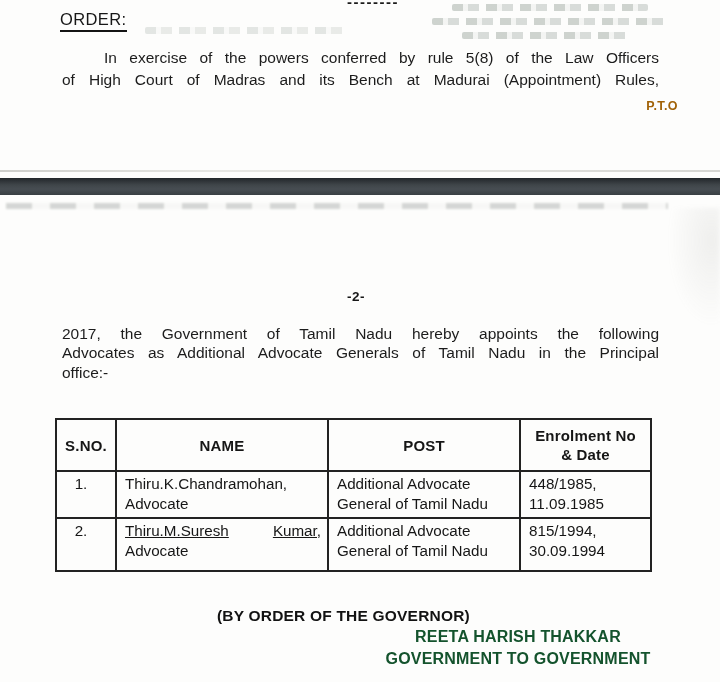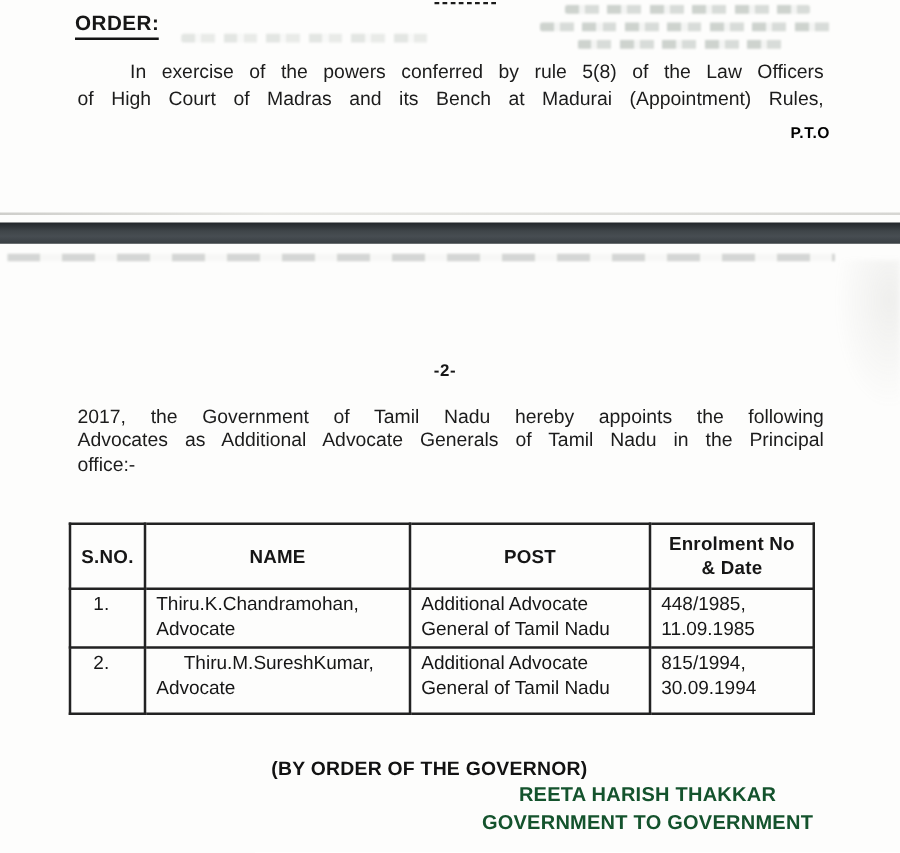--- a/index.html
+++ b/index.html
@@ -6,31 +6,31 @@
   .doc{
     position:relative;width:720px;height:682px;overflow:hidden;
     background:#fdfdfc;color:#171717;
     font-family:"Liberation Sans","DejaVu Sans",sans-serif;
   }
   
   .top-dashes{
     position:absolute;top:-7px;left:347px;
     font-size:15px;font-weight:bold;letter-spacing:1.5px;color:#1b1b1b;
   }
-  .order-heading{position:absolute;top:10px;left:60px;font-size:16.5px;font-weight:bold;letter-spacing:.4px;}
+  .order-heading{position:absolute;top:10px;left:60px;font-size:16.5px;font-weight:normal;letter-spacing:.4px;}
   .order-heading .u{border-bottom:2.5px solid #141414;padding-bottom:1px;display:inline-block;}
   .para{position:absolute;font-size:15.5px;color:#1c1c1c;}
   .p1{top:47px;left:62px;width:597px;line-height:21.5px;}
   .p2{top:324px;left:62px;width:597px;line-height:19.3px;}
   .jline{text-align:justify;text-align-last:justify;text-justify:inter-word;}
   .lline{text-align:left;}
   .indent{text-indent:42px;}
   .pto{
-    position:absolute;top:99px;left:544px;width:120px;text-align:right;
-    font-size:12.5px;font-weight:bold;letter-spacing:.4px;color:#000000;
+    position:absolute;top:99px;left:558px;width:120px;text-align:right;
+    font-size:12.5px;font-weight:bold;letter-spacing:.4px;color:#a16207;
   }
   
   .bleed{
     position:absolute;height:7px;filter:blur(.7px);border-radius:2px;
     background:repeating-linear-gradient(90deg,
       rgba(122,136,126,.36) 0 11px, rgba(122,136,126,.07) 11px 16px,
       rgba(122,136,126,.28) 16px 27px, rgba(122,136,126,0) 27px 34px);
   }
   .bl1{top:4px;left:452px;width:196px;}
   .bl2{top:18px;left:432px;width:236px;}
@@ -67,21 +67,21 @@
   .appt th{
     font-weight:bold;text-align:center;vertical-align:middle;
     padding:2px 3px;line-height:19px;font-size:15px;letter-spacing:.2px;
     white-space:pre-line;
   }
   .appt thead tr{height:52px;}
   .appt tbody tr.r1{height:47px;}
   .appt tbody tr.r2{height:53px;}
   .appt td{vertical-align:top;padding:2px 6px 2px 8px;line-height:20px;font-size:15.2px;}
   .appt td.sno{text-align:center;padding:2px 12px 2px 2px;}
-  .spread{display:flex;justify-content:center;}
+  .spread{display:flex;justify-content:space-between;text-decoration:underline;}
   .by-order{
     position:absolute;top:593px;left:217px;
     font-size:15.5px;font-weight:bold;letter-spacing:.2px;color:#121212;margin-top:14px;
   }
   .sig{
     position:absolute;top:626px;left:368px;width:300px;text-align:center;
     font-size:16px;font-weight:bold;line-height:21.5px;letter-spacing:.2px;color:#14532d;
   }
 </style>
 </head>

